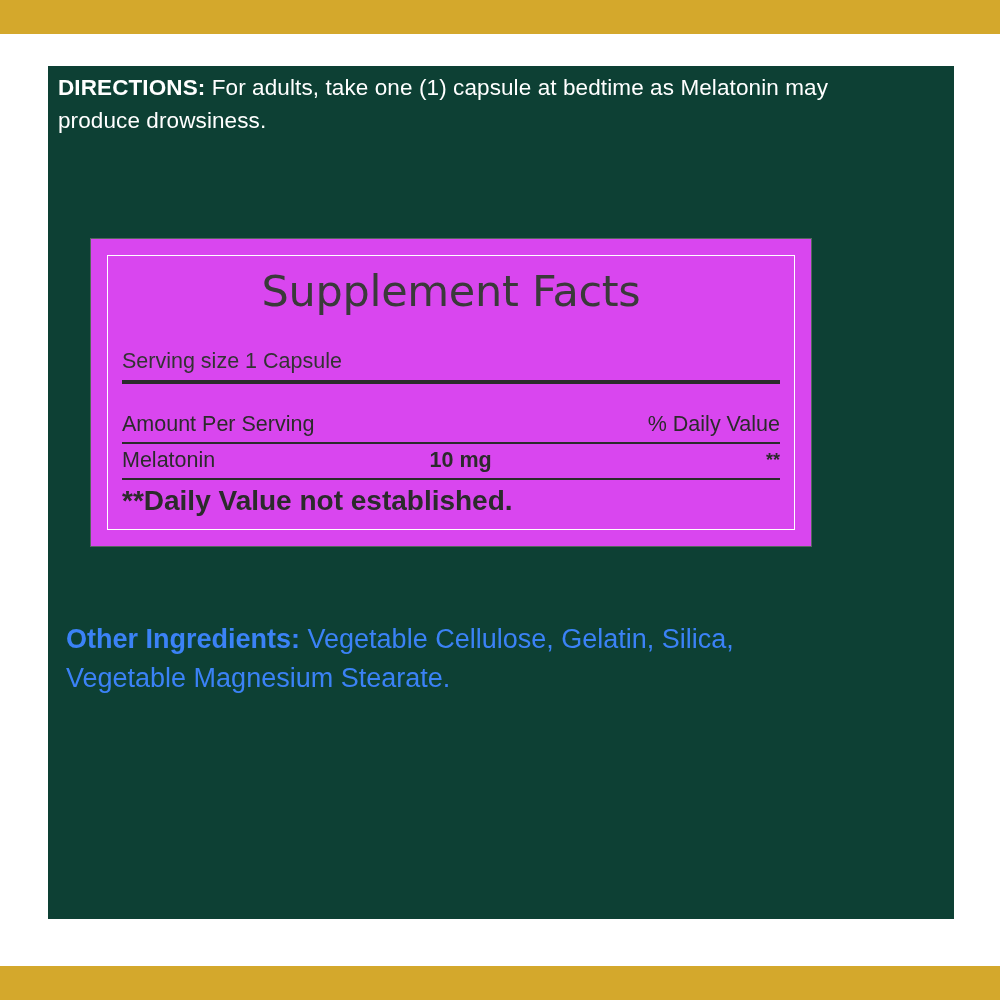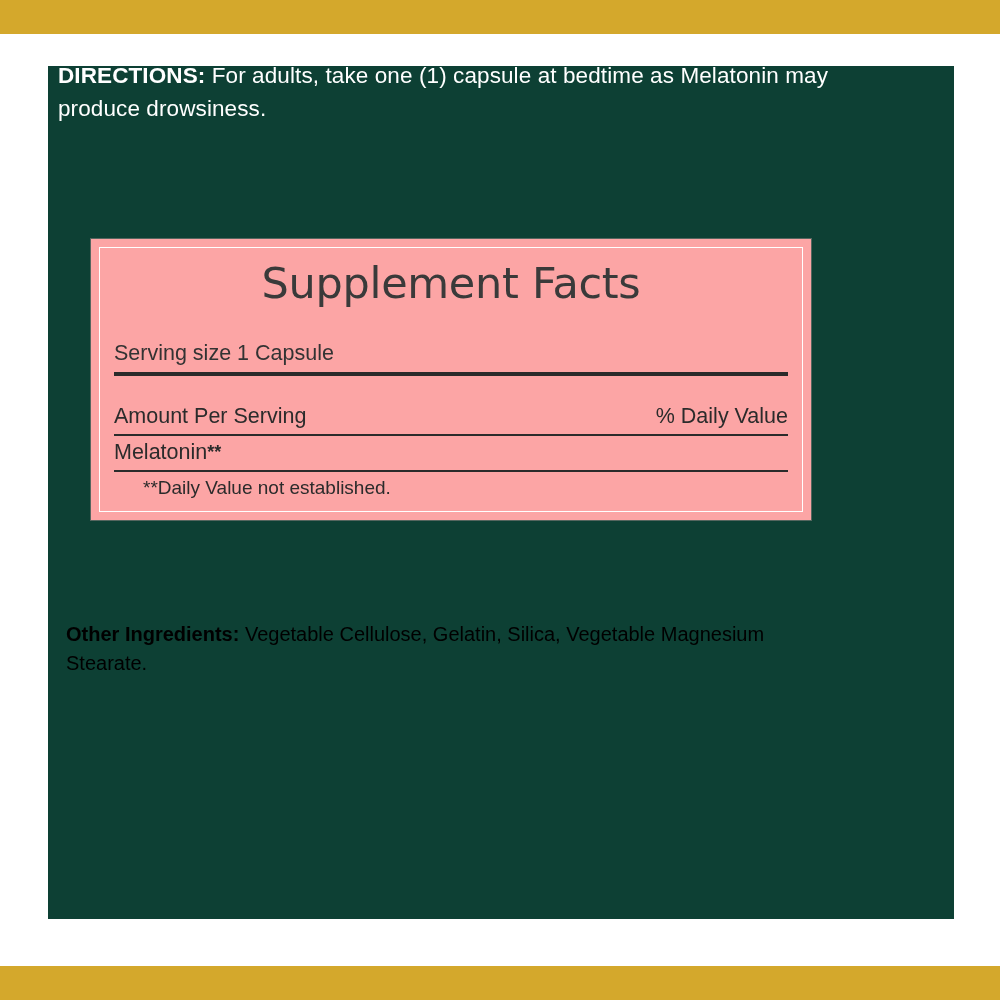--- a/index.html
+++ b/index.html
@@ -57,38 +57,38 @@
     position: absolute;
     left: 48px;
     top: 66px;
     width: 906px;
     height: 853px;
     background: #0d4034;
   }
   .directions {
     position: absolute;
     left: 58px;
-    top: 60px;
+    top: 72px;
     width: 800px;
     color: #ffffff;
     font-size: 22.5px;
     line-height: 1.45;
     letter-spacing: 0.1px;
   }
   .directions b {
     font-weight: bold;
   }
   .facts-box {
     position: absolute;
     left: 90px;
     top: 238px;
     width: 722px;
-    background: #fca5a5;
+    background: #d946ef;
     border: 1px solid #55665f;
-    padding: 0;
+    padding: 8px;
     box-sizing: border-box;
   }
   .facts-inner {
     margin: 8px;
     border: 1px solid #ffffff;
     padding: 6px 14px 10px 14px;
   }
   .facts-title {
     text-align: center;
     color: #3a3a3a;
@@ -127,51 +127,51 @@
   .row .right {
     font-weight: normal;
     margin-top: 24px;
   }
   .row-nutrient {
     display: flex;
     align-items: baseline;
     padding: 4px 0 5px 0;
     color: #2b2b2b;
     font-size: 21.5px;
+    justify-content: center;
   }
   .row-nutrient .name {
     flex: 0 0 auto;
   }
   .row-nutrient .amount {
     flex: 1 1 auto;
     text-align: center;
     font-weight: bold;
     padding-right: 60px;
   }
   .row-nutrient .dv {
     flex: 0 0 auto;
     font-weight: bold;
     font-size: 18px;
     align-self: flex-start;
     padding-top: 2px;
   }
   .footnote {
     color: #2b2b2b;
-    font-size: 19px;
-    font-weight: normal;
+    font-size: 28px;
+    font-weight: bold;
     padding: 5px 0 2px 0;
-    margin-left: 29px;
   }
   .other-ing {
     position: absolute;
     left: 66px;
     top: 620px;
     width: 740px;
-    color: #000000;
-    font-size: 20px;
+    color: #3b82f6;
+    font-size: 27px;
     line-height: 1.45;
   }
   .other-ing b {
     font-weight: bold;
   }
 </style>
 </head>
 <body>
 
 <div class="page">
@@ -192,20 +192,21 @@
       <div class="facts-title">Supplement Facts</div>
       <div class="facts-line">Serving size 1 Capsule</div>
       <div class="rule-thick"></div>
       <div class="row">
         <span class="left">Amount Per Serving</span>
         <span class="right">% Daily Value</span>
       </div>
       <div class="rule-thin"></div>
       <div class="row-nutrient">
         <span class="name">Melatonin</span>
+        <span class="amount">10 mg</span>
         <span class="dv">**</span>
       </div>
       <div class="rule-thin"></div>
       <div class="footnote">**Daily Value not established.</div>
     </div>
   </div>
 
   <div class="other-ing">
     <b>Other Ingredients:</b><span> Vegetable Cellulose, Gelatin, Silica, Vegetable Magnesium Stearate.</span>
   </div>

